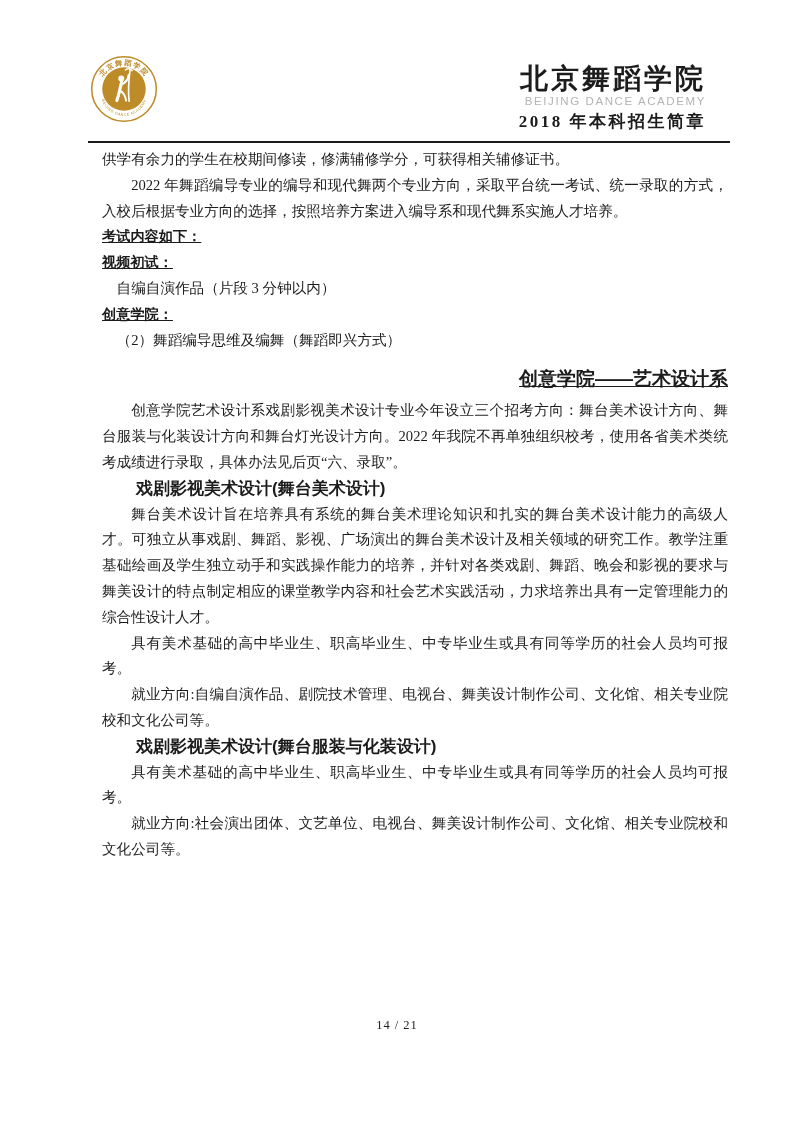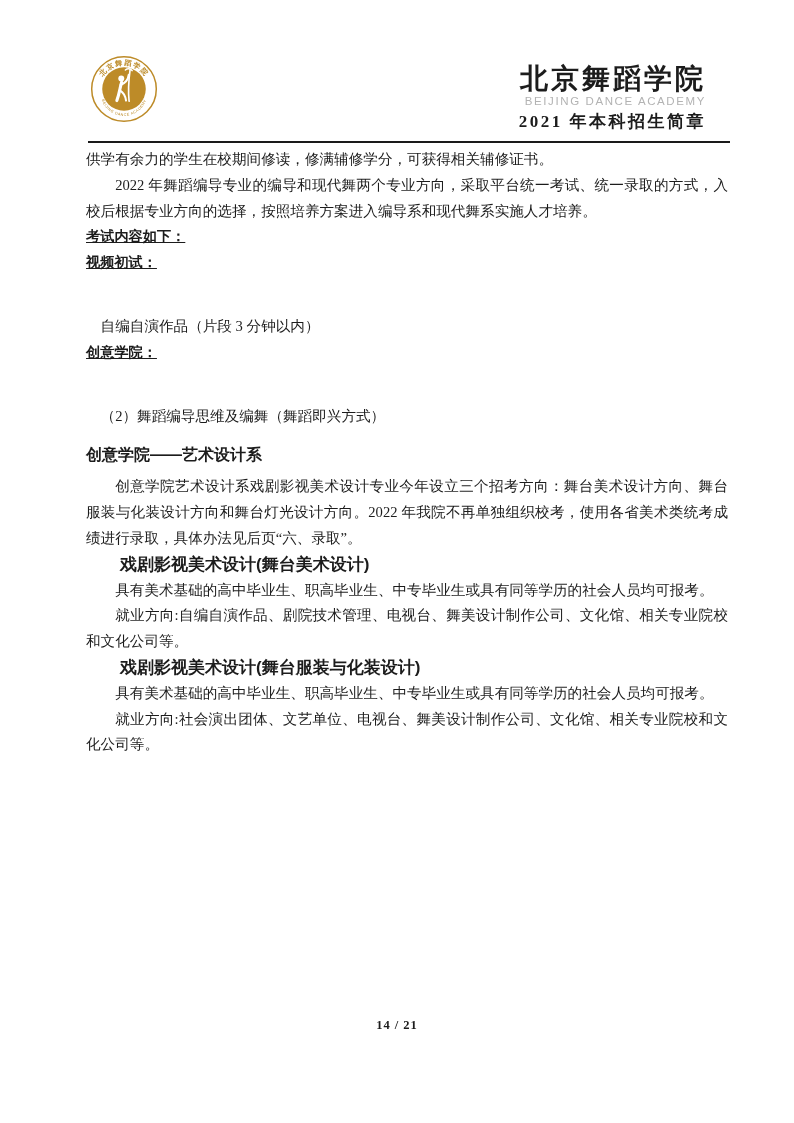--- a/index.html
+++ b/index.html
@@ -23,46 +23,46 @@
   }
   .brand-en {
     font-size:11.5px; color:#b3b3b3; letter-spacing:1.6px; line-height:13px;
     font-family:"Liberation Sans","DejaVu Sans",sans-serif; margin-top:1px;
   }
   .brand-year {
     font-size:17px; font-weight:bold; letter-spacing:2.5px; line-height:22px; margin-top:3px;
   }
   
   .content {
-    position:absolute; top:147px; left:86px; right:66px;
+    position:absolute; top:147px; left:102px; right:66px;
     font-size:14.6px; line-height:25.8px; text-align:justify;
   }
   .p        { text-indent:2em; }
   .noindent { text-indent:0; }
   .label {
     font-weight:bold; text-indent:0;
     font-family:"Liberation Sans","DejaVu Sans",sans-serif;
     font-size:14.2px;
     text-decoration:underline;
   }
-  .item { text-indent:1em;margin-top:38px; }
+  .item { text-indent:1em; }
   .section-heading {
-    text-align:left; text-indent:0; font-weight:bold; font-size:16px;
+    text-align:right; text-indent:0; font-weight:bold; font-size:19px;
     font-family:"Liberation Sans","DejaVu Sans",sans-serif;
-    margin:12px 0 5px 0; line-height:28px;
+    margin:12px 0 5px 0; line-height:28px;text-decoration:underline;
   }
   .subheading {
     font-weight:bold; text-indent:2em;
     font-family:"Liberation Sans","DejaVu Sans",sans-serif;
     font-size:17px;
   }
   
   .footer {
     position:absolute; top:1018px; left:0; width:100%;
-    text-align:center; font-weight:bold; font-size:12.5px; letter-spacing:1px;
+    text-align:center; font-weight:normal; font-size:12.5px; letter-spacing:1px;
   }
 </style>
 </head>
 <body>
 
 <div class="page">
 
   <div class="header">
 
     <svg class="seal" viewBox="0 0 100 100" aria-hidden="true">
@@ -85,35 +85,36 @@
         <path d="M45,44 C51,42 56,37 57,29" stroke-width="3"></path>
         <path d="M44,52 C49,55 52,60 53,67" stroke-width="3"></path>
         <path d="M59,21 C57,36 55.5,50 57.5,68" stroke-width="2.4"></path>
         <path d="M52,22 C55,19.5 60,19.5 62,23" stroke-width="2.2"></path>
       </g>
     </svg>
 
     <div class="brand">
       <div class="brand-cn">北京舞蹈学院</div>
       <div class="brand-en">BEIJING DANCE ACADEMY</div>
-      <div class="brand-year">2021 年本科招生简章</div>
+      <div class="brand-year">2018 年本科招生简章</div>
     </div>
   </div>
 
   <div class="content">
     <div class="p noindent">供学有余力的学生在校期间修读，修满辅修学分，可获得相关辅修证书。</div>
     <div class="p">2022 年舞蹈编导专业的编导和现代舞两个专业方向，采取平台统一考试、统一录取的方式，入校后根据专业方向的选择，按照培养方案进入编导系和现代舞系实施人才培养。</div>
     <div class="label">考试内容如下：</div>
     <div class="label">视频初试：</div>
     <div class="item">自编自演作品（片段 3 分钟以内）</div>
     <div class="label">创意学院：</div>
     <div class="item">（2）舞蹈编导思维及编舞（舞蹈即兴方式）</div>
     <div class="section-heading">创意学院——艺术设计系</div>
     <div class="p">创意学院艺术设计系戏剧影视美术设计专业今年设立三个招考方向：舞台美术设计方向、舞台服装与化装设计方向和舞台灯光设计方向。2022 年我院不再单独组织校考，使用各省美术类统考成绩进行录取，具体办法见后页“六、录取”。</div>
     <div class="subheading">戏剧影视美术设计(舞台美术设计)</div>
+    <div class="p">舞台美术设计旨在培养具有系统的舞台美术理论知识和扎实的舞台美术设计能力的高级人才。可独立从事戏剧、舞蹈、影视、广场演出的舞台美术设计及相关领域的研究工作。教学注重基础绘画及学生独立动手和实践操作能力的培养，并针对各类戏剧、舞蹈、晚会和影视的要求与舞美设计的特点制定相应的课堂教学内容和社会艺术实践活动，力求培养出具有一定管理能力的综合性设计人才。</div>
     <div class="p">具有美术基础的高中毕业生、职高毕业生、中专毕业生或具有同等学历的社会人员均可报考。</div>
     <div class="p">就业方向:自编自演作品、剧院技术管理、电视台、舞美设计制作公司、文化馆、相关专业院校和文化公司等。</div>
     <div class="subheading">戏剧影视美术设计(舞台服装与化装设计)</div>
     <div class="p">具有美术基础的高中毕业生、职高毕业生、中专毕业生或具有同等学历的社会人员均可报考。</div>
     <div class="p">就业方向:社会演出团体、文艺单位、电视台、舞美设计制作公司、文化馆、相关专业院校和文化公司等。</div>
   </div>
 
   <div class="footer">14 / 21</div>
 
 </div>

